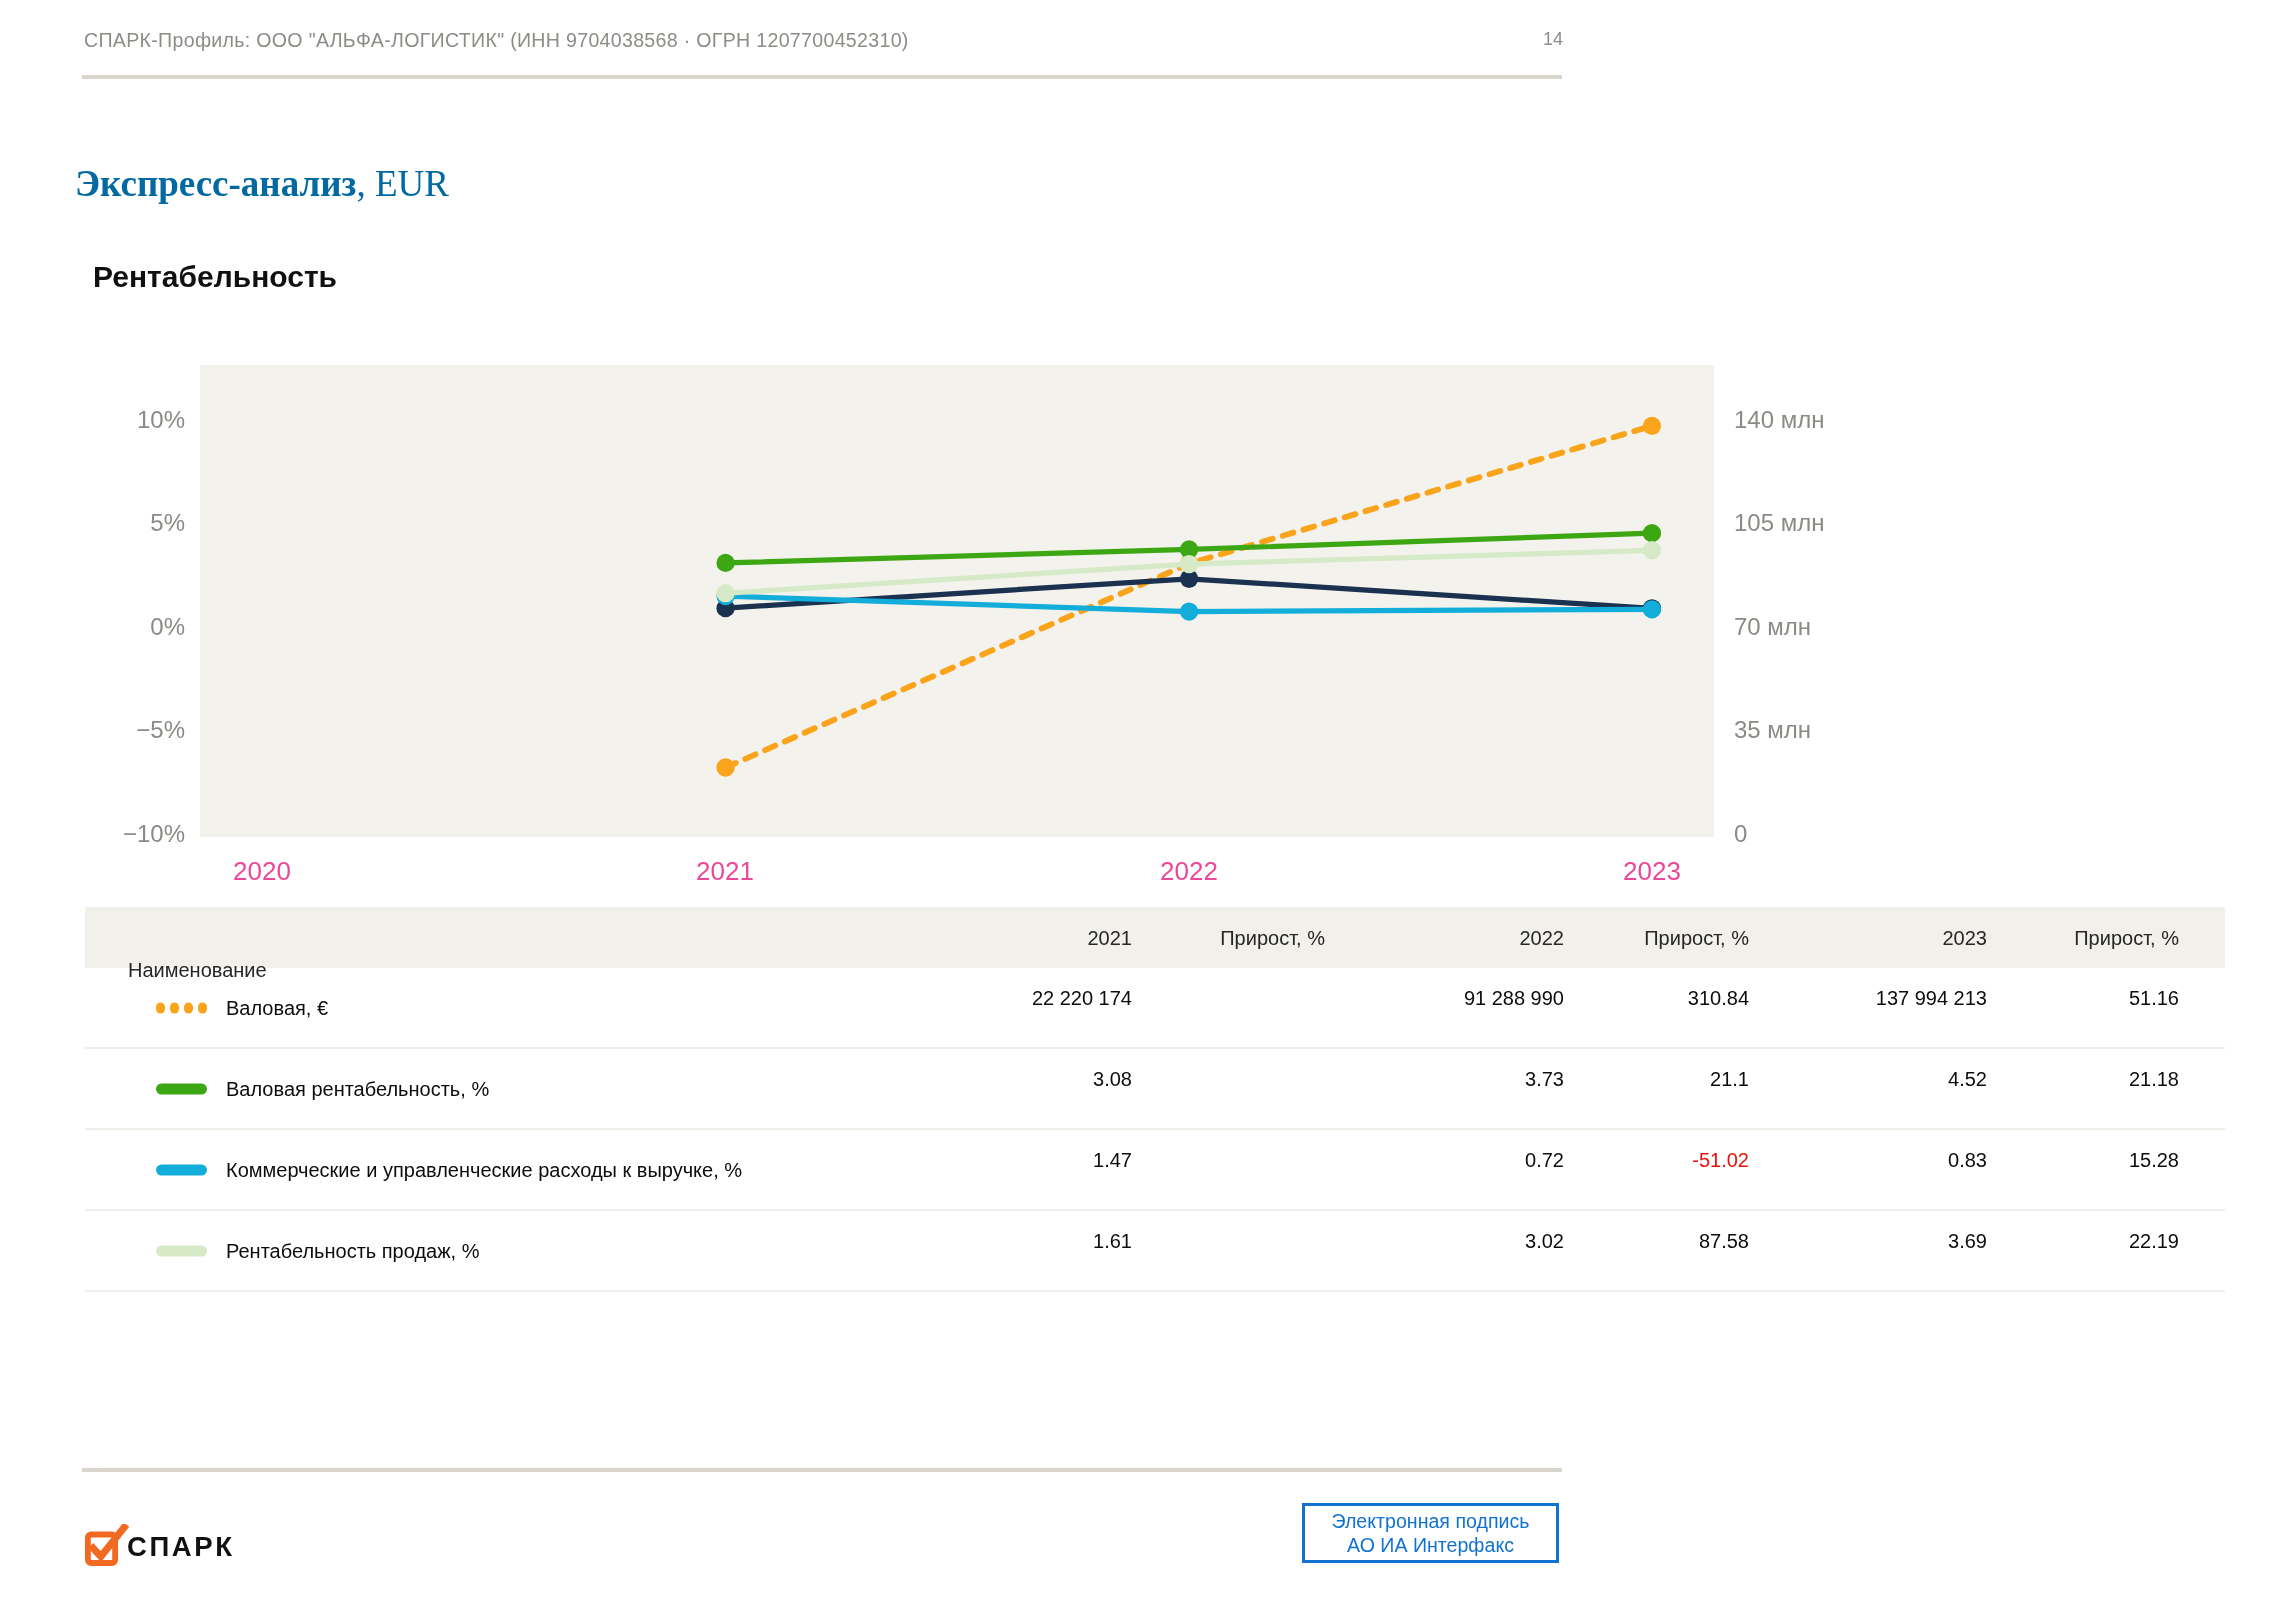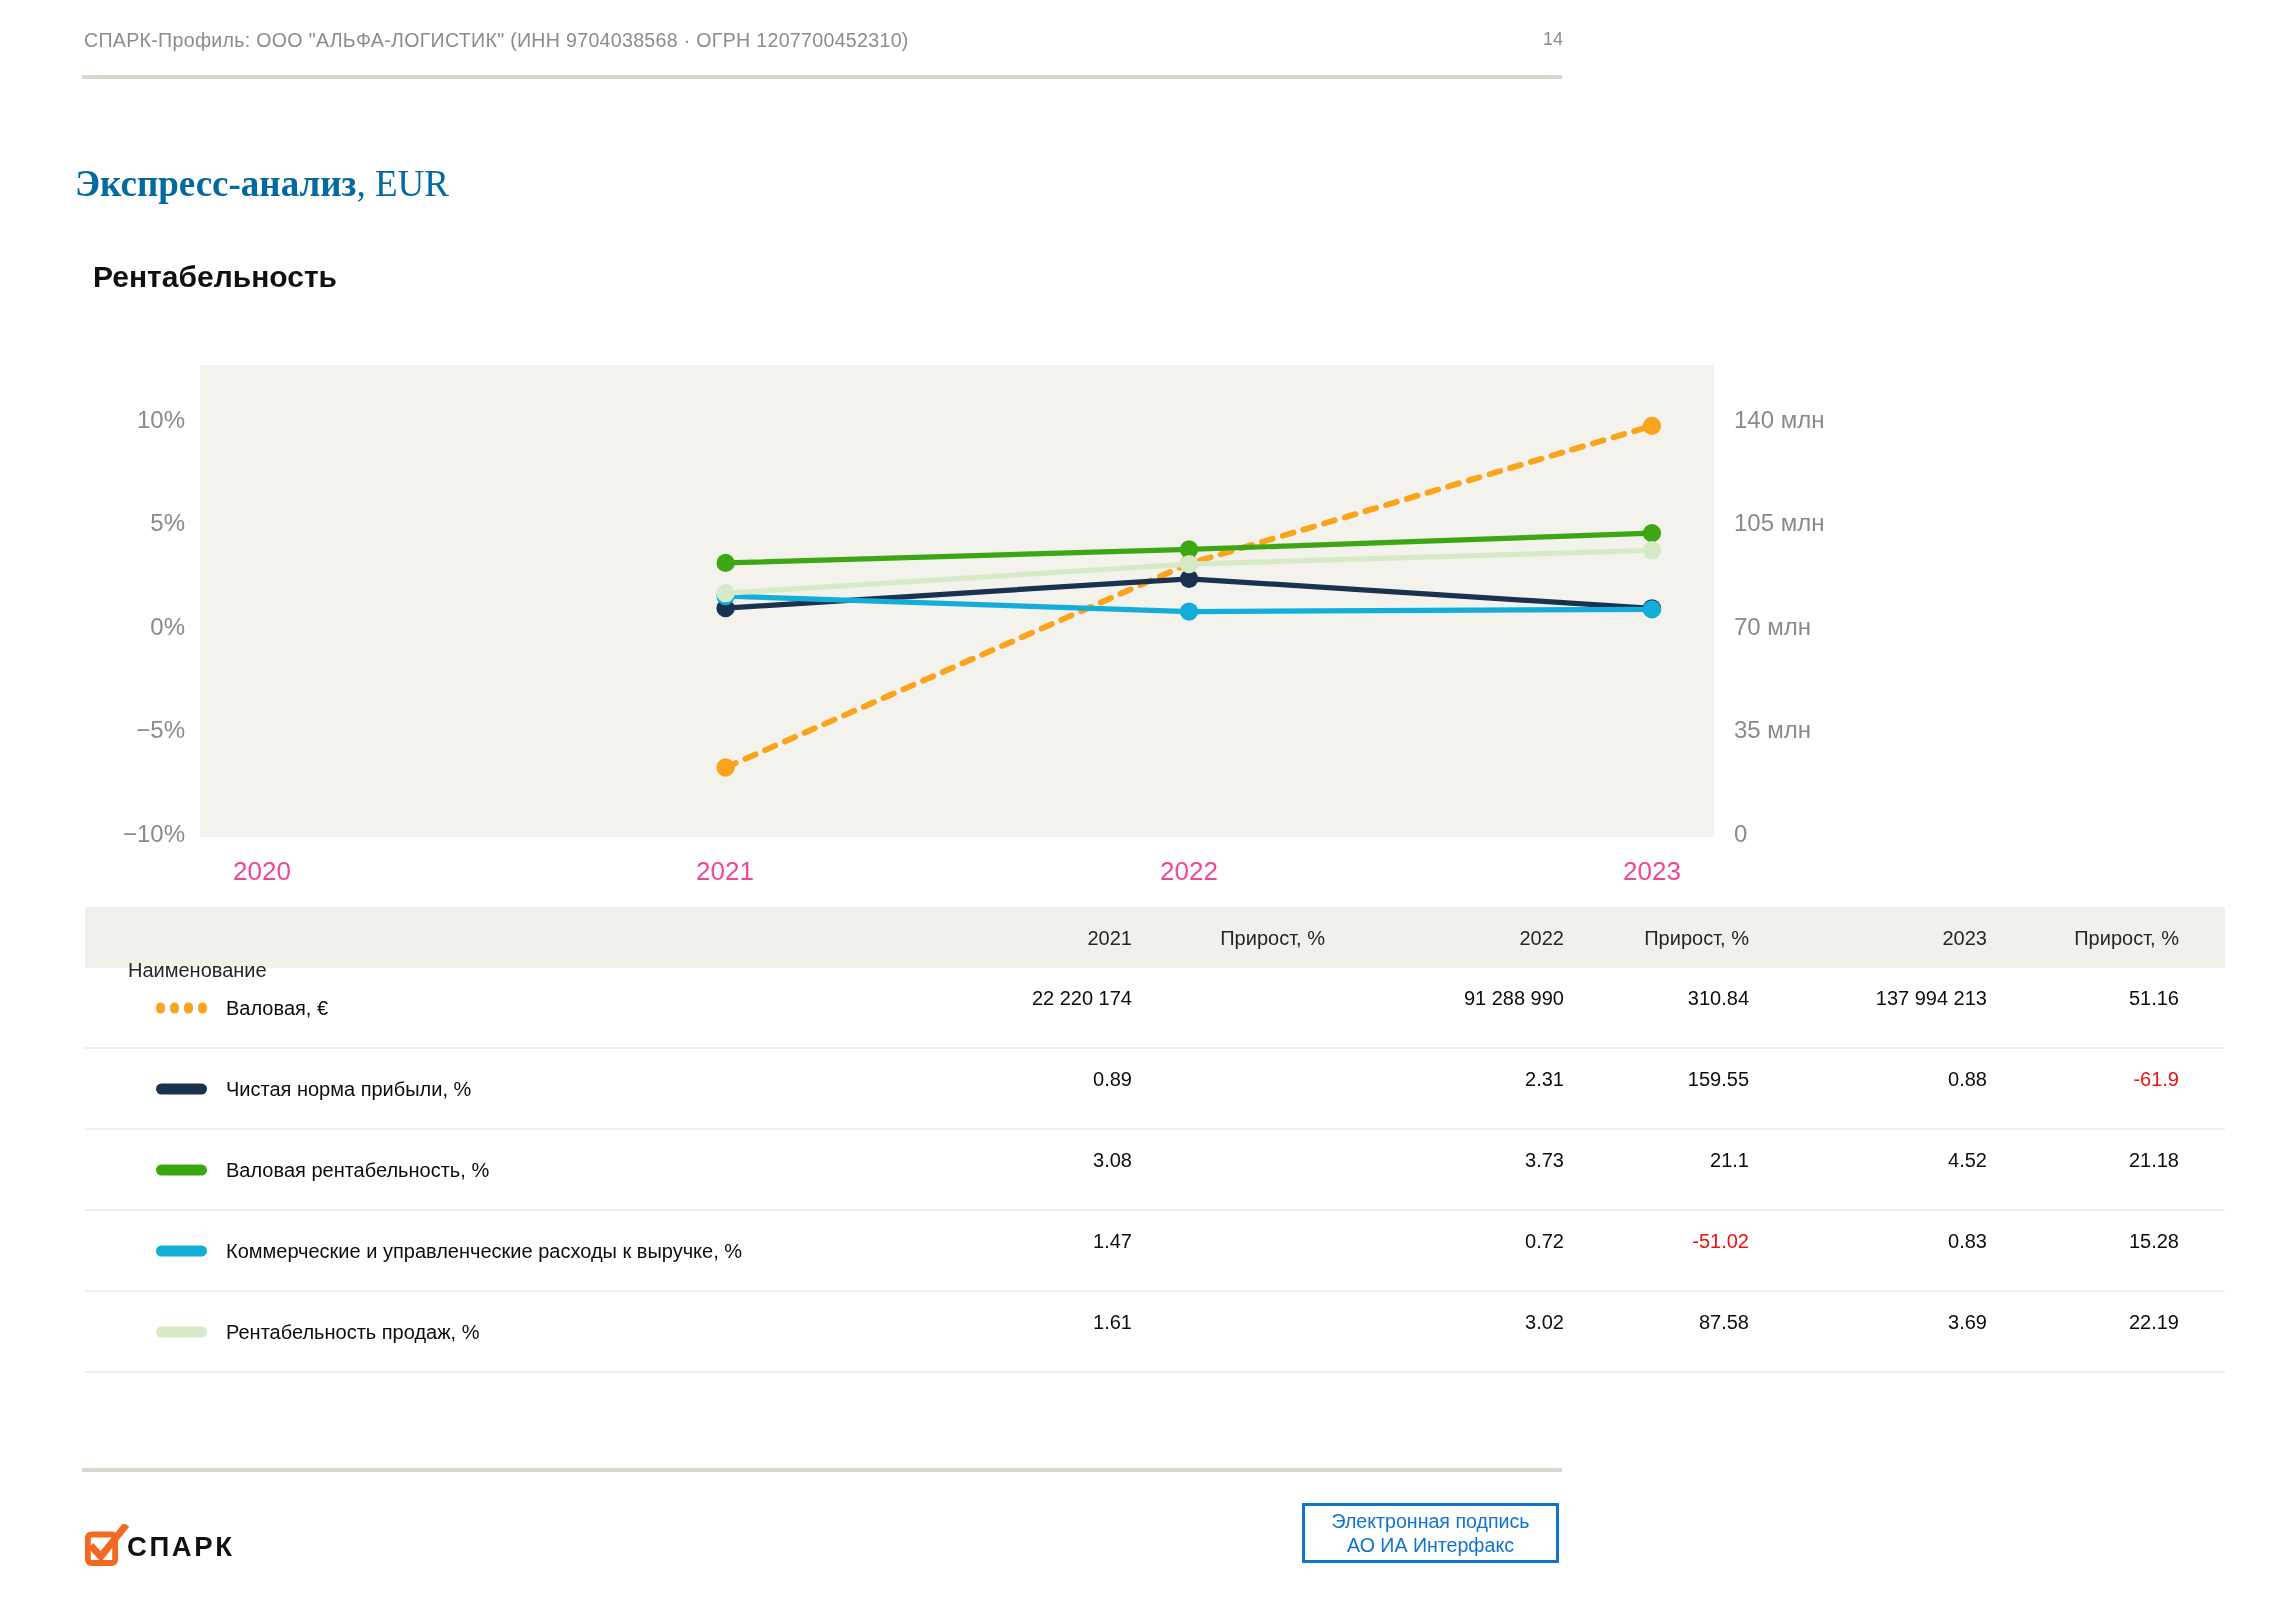--- a/index.html
+++ b/index.html
@@ -122,29 +122,20 @@
           <span style="background: rgb(249, 164, 27);"></span>
         </div>
         <div class="row-label">Валовая, €</div>
         <div class="cell-val" style="left: 772px;">22 220 174</div>
         <div class="cell-val" style="left: 1204px;">91 288 990</div>
         <div class="cell-val" style="left: 1389px;">310.84</div>
         <div class="cell-val" style="left: 1627px;">137 994 213</div>
         <div class="cell-val" style="left: 1819px;">51.16</div>
       </div>
       <div class="tbl-row">
-        <div class="row-swatch" style="background: rgb(27, 49, 80);"></div>
-        <div class="row-label">Чистая норма прибыли, %</div>
-        <div class="cell-val" style="left: 772px;">0.89</div>
-        <div class="cell-val" style="left: 1204px;">2.31</div>
-        <div class="cell-val" style="left: 1389px;">159.55</div>
-        <div class="cell-val" style="left: 1627px;">0.88</div>
-        <div class="cell-val neg" style="left: 1819px;">-61.9</div>
-      </div>
-      <div class="tbl-row">
         <div class="row-swatch" style="background: rgb(61, 167, 19);"></div>
         <div class="row-label">Валовая рентабельность, %</div>
         <div class="cell-val" style="left: 772px;">3.08</div>
         <div class="cell-val" style="left: 1204px;">3.73</div>
         <div class="cell-val" style="left: 1389px;">21.1</div>
         <div class="cell-val" style="left: 1627px;">4.52</div>
         <div class="cell-val" style="left: 1819px;">21.18</div>
       </div>
       <div class="tbl-row">
         <div class="row-swatch" style="background: rgb(19, 173, 218);"></div>

